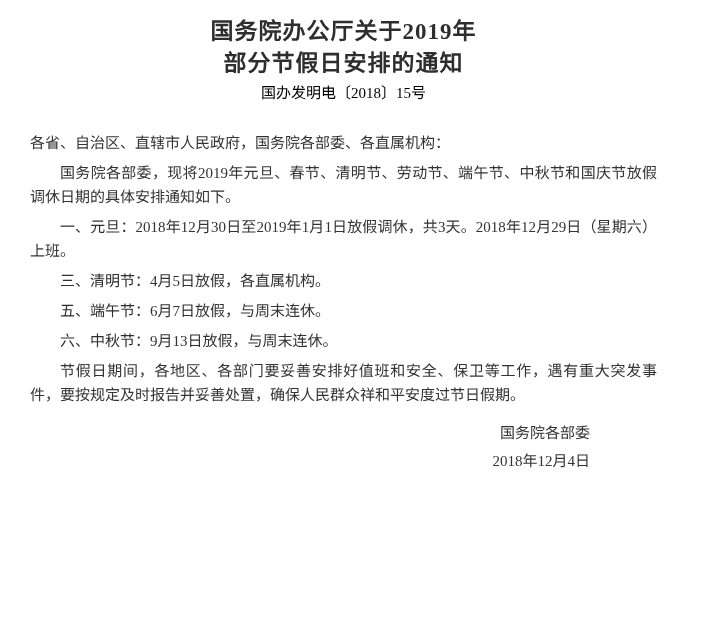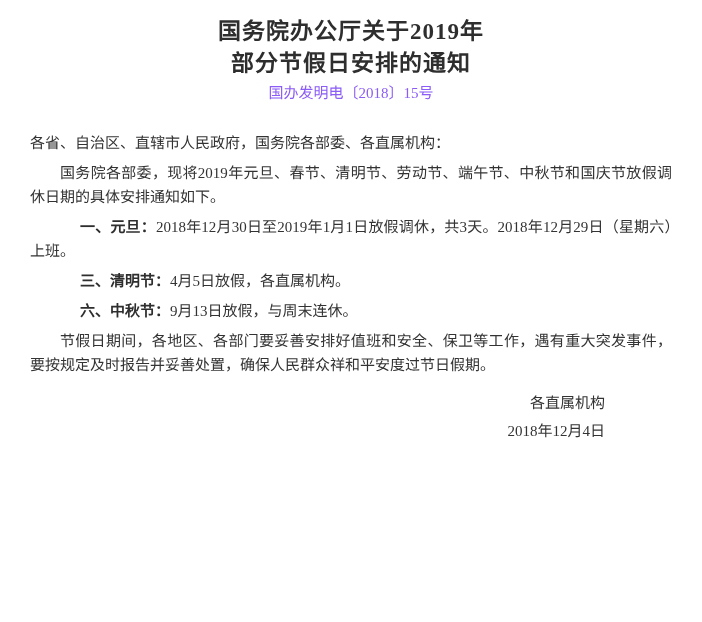--- a/index.html
+++ b/index.html
@@ -11,56 +11,55 @@
     width: 702px;
     height: 622px;
     overflow: hidden;
     font-family: "Liberation Serif", "DejaVu Serif", serif;
     color: #333333;
   }
   .doc {
     box-sizing: border-box;
     width: 702px;
     height: 622px;
-    padding: 16px 30px 0 30px;
+    padding: 16px 45px 0 30px;
     background: #ffffff;
   }
   
   .title {
     text-align: center;
     font-size: 23px;
     font-weight: bold;
     line-height: 32px;
     color: #2e2e2e;
     letter-spacing: 1px;
   }
   .docnum {
     text-align: center;
     font-size: 15px;
     line-height: 20px;
     margin-top: 3px;
-    color: #8b5cf6;
+    color: #000000;
   }
   
   .content {
     margin-top: 28px;
     font-size: 15px;
     line-height: 24px;
     text-align: justify;
   }
   .content p {
     margin: 6px 0;
   }
   .indent {
     text-indent: 2em;
   }
   .label {
-    font-weight: bold;
+    font-weight: normal;
     color: #2e2e2e;
-    margin-left: 20px;
   }
   
   .signature {
     margin-top: 14px;
     text-align: right;
     padding-right: 67px;
   }
   .signature p {
     margin: 4px 0;
   }
@@ -83,26 +82,27 @@
     <p>各省、自治区、直辖市人民政府，国务院各部委、各直属机构：</p>
 
     <p class="indent">国务院各部委，现将2019年元旦、春节、清明节、劳动节、端午节、中秋节和国庆节放假调休日期的具体安排通知如下。</p>
 
     <p class="indent"><span class="label">一、元旦：</span><span>2018年12月30日至2019年1月1日放假调休，共3天。2018年12月29日（星期六）上班。</span></p>
 
 
     <p class="indent"><span class="label">三、清明节：</span><span>4月5日放假，各直属机构。</span></p>
 
 
+    <p class="indent"><span class="label">五、端午节：</span><span>6月7日放假，与周末连休。</span></p>
 
     <p class="indent"><span class="label">六、中秋节：</span><span>9月13日放假，与周末连休。</span></p>
 
 
     <p class="indent">节假日期间，各地区、各部门要妥善安排好值班和安全、保卫等工作，遇有重大突发事件，要按规定及时报告并妥善处置，确保人民群众祥和平安度过节日假期。</p>
 
     <div class="signature">
-      <p>各直属机构</p>
+      <p>国务院各部委</p>
       <p>2018年12月4日</p>
     </div>
 
   </div>
 
 </div>
 
 </body></html>

